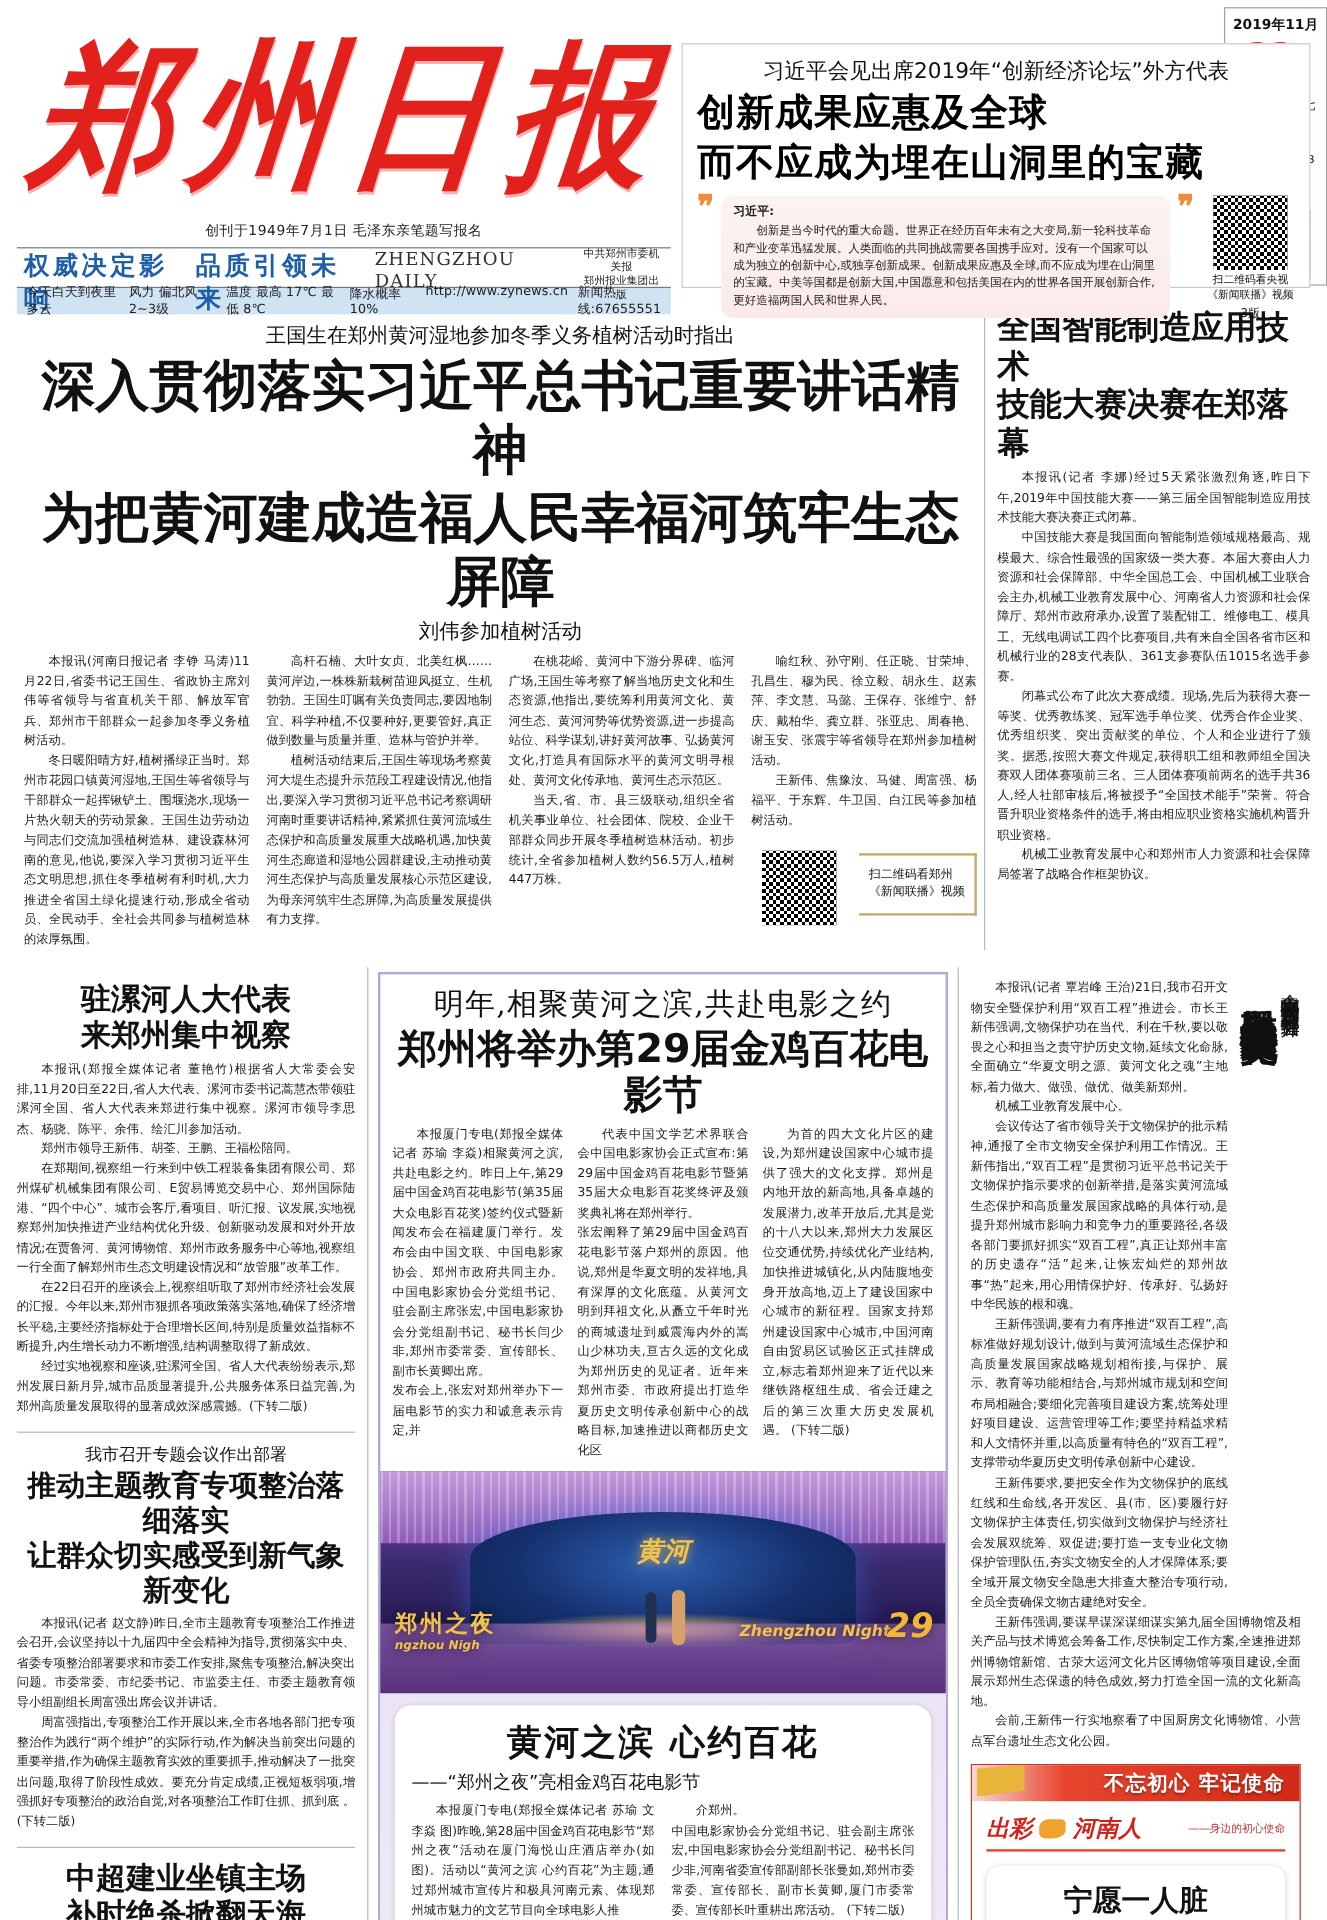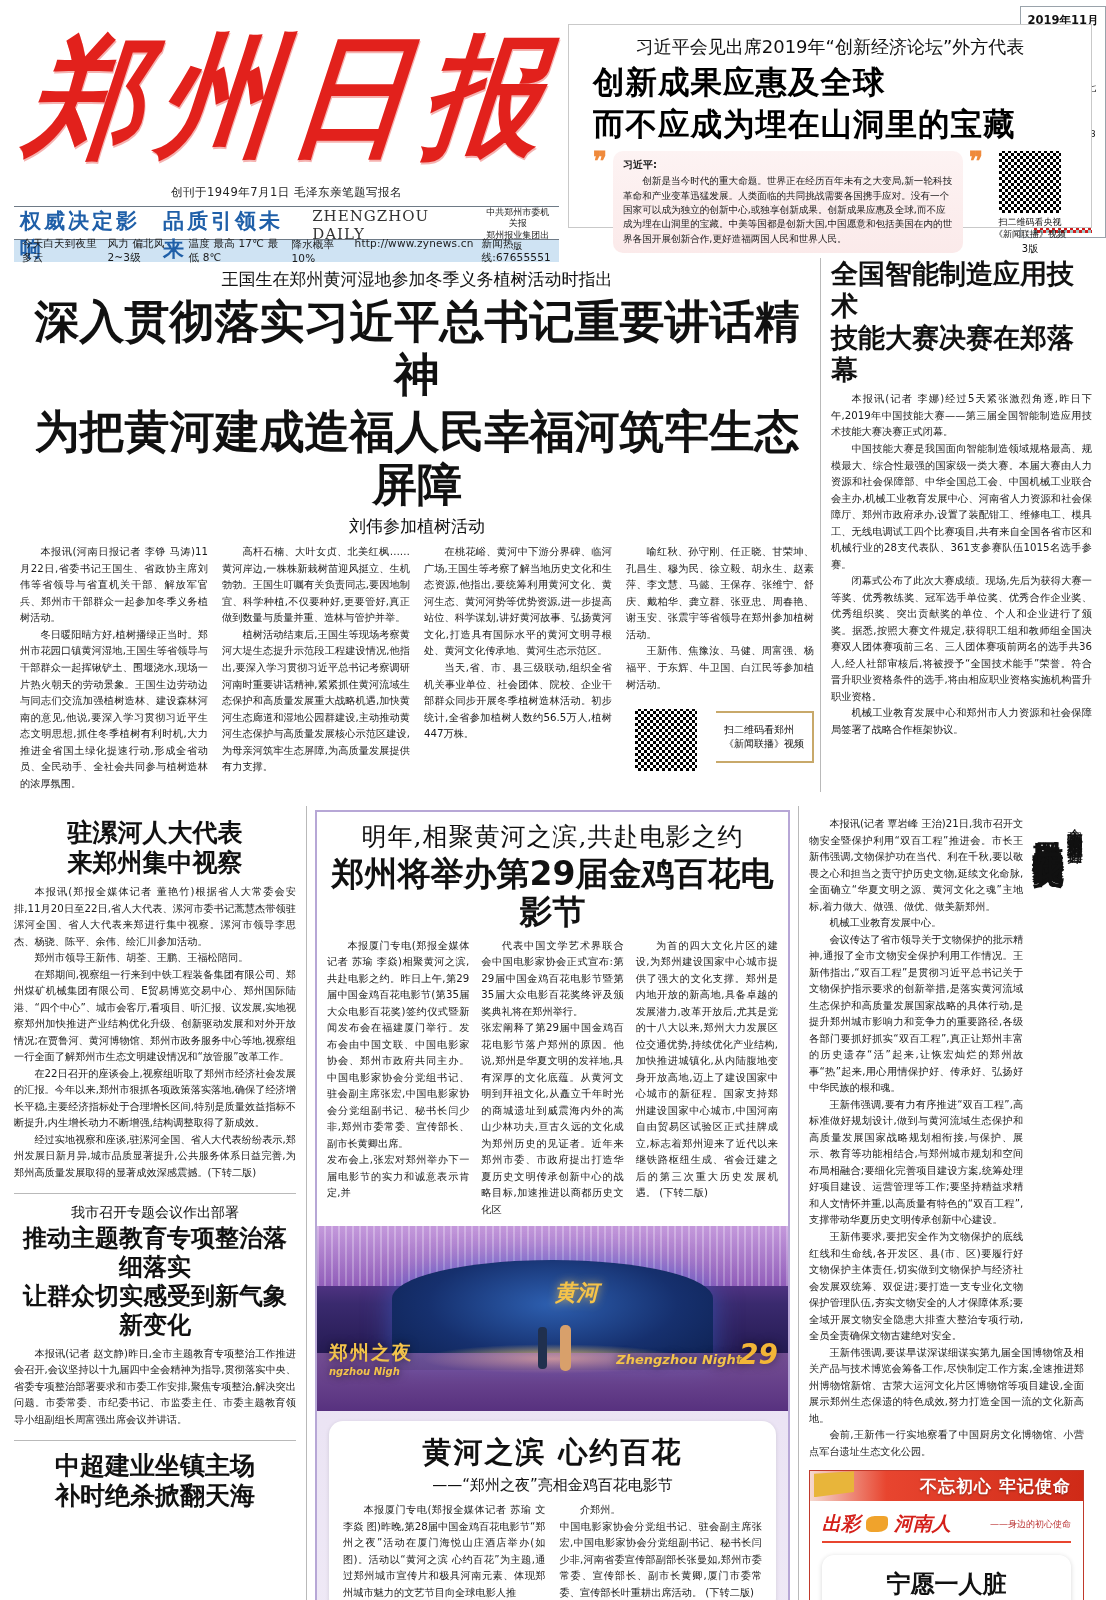--- a/index.html
+++ b/index.html
@@ -52,22 +52,22 @@
   .d-day-row { margin-top: 3px; }
   .d-day { font-size: 27px; font-weight:700; color:#e2211c; font-family:"DejaVu Serif","Liberation Serif",serif; font-style:italic;}
   .d-day-unit { font-size: 12px; }
   .d-week { font-size: 12px; font-weight:700; margin-top:1px;}
   .d-lunar { font-size: 9.5px; margin-top:2px;}
   .d-meta { font-size: 9px; line-height:1.5; margin-top:6px;}
   .qr { width:58px; height:58px; margin: 6px auto 0; }
 
   
   .toplead {
-    position:absolute; left: 568px; top: 24px; width: 524px; height: 204px;
-    border: 1px solid #c9c9c9; background:#fff; padding: 10px 24px 8px;
+    position:absolute; left: 568px; top: 36px; width: 524px; height: 204px;
+    border: 1px solid #c9c9c9; background:#fff; padding: 10px 12px 8px;
   }
   .tl-kicker { font-size: 18px; text-align:center; letter-spacing:0px; color:#111; font-weight:400;}
   .tl-h1 { font-size: 31.5px; font-weight: 800; letter-spacing:1px; margin-top:5px; line-height:1.18; color:#000;}
   .tl-quotebox {
     margin-top: 8px; display:flex; gap:6px; align-items:flex-start;
   }
   .qmark { color:#ef8a3c; font-size: 26px; line-height:.8; font-family:"DejaVu Serif",serif; font-weight:900;}
   .qbody {
     flex:1; background: linear-gradient(180deg,#fdf3f3,#fbeaea); border-radius: 10px;
     padding: 6px 10px 7px; font-size: 9.6px; line-height: 1.5; color:#1a1a1a;
@@ -150,21 +150,21 @@
     background: radial-gradient(ellipse at 50% 40%, #2d5fb0 0%, #16306e 55%, #0d1f4d 100%);
     box-shadow: 0 0 28px rgba(60,110,220,.55);
   }
   .stage .glow {
     position:absolute; left:22%; right:22%; top:118px; height:30px; border-radius:50%;
     background: radial-gradient(ellipse at 50% 50%, rgba(255,205,110,.95), rgba(255,160,60,0) 70%);
   }
   .stage .logo-y {
     position:absolute; left:50%; top:52px; transform:translateX(-50%);
     color:#f5c34a; font-size:22px; font-weight:800; font-family:"DejaVu Serif",serif;
-    text-shadow: 0 0 10px rgba(245,195,74,.8); font-style:italic;margin-left:24px;
+    text-shadow: 0 0 10px rgba(245,195,74,.8); font-style:italic;
   }
   .stage .floor {
     position:absolute; left:0; right:0; bottom:0; height:58px;
     background: linear-gradient(180deg, rgba(180,120,200,.55), rgba(90,50,130,.9));
   }
   .stage .host { position:absolute; bottom:42px; left:47%; width:9px; height:42px; background:#20304e; border-radius:4px;}
   .stage .hostess { position:absolute; bottom:40px; left:51.5%; width:11px; height:46px; background:#d8a06b; border-radius:5px;}
   .stage .zy {
     position:absolute; left:12px; bottom:34px; color:#f3c34b; font-size:19px; font-weight:800;
     text-shadow:0 0 8px rgba(0,0,0,.6); letter-spacing:2px;
@@ -176,21 +176,21 @@
   }
   .stage .n29 {
     position:absolute; right:10px; bottom:40px; color:#f3b537; font-size:28px; font-weight:900; font-style:italic;
     text-shadow:0 0 10px rgba(0,0,0,.5);
   }
   .inner-card {
     background:#fff; border-radius: 14px; margin: 10px 12px 0; padding: 12px 14px 10px;
     box-shadow: 0 1px 4px rgba(0,0,0,.12);
   }
   .ic-title { text-align:center; font-size: 29px; font-weight:800; letter-spacing: 2px;}
-  .ic-sub { text-align:center; font-size: 15px; margin-top: 3px;}
+  .ic-sub { text-align:left; font-size: 15px; margin-top: 3px;}
   .ic-body { margin-top: 7px; }
 
   
   .rc-title { font-size: 27px; font-weight:800; line-height:1.18; letter-spacing:0px;}
   .vertical-block { display:flex; gap: 8px; margin-top: 10px; }
   .vtitle-wrap { display:flex; flex-direction: row-reverse; gap:2px; }
   .vtext {
     writing-mode: vertical-rl; text-orientation: upright;
     font-weight: 800; line-height: 1.08; letter-spacing: 1px;
   }
@@ -358,20 +358,21 @@
         <p class="body">经过实地视察和座谈,驻漯河全国、省人大代表纷纷表示,郑州发展日新月异,城市品质显著提升,公共服务体系日益完善,为郑州高质量发展取得的显著成效深感震撼。(下转二版)</p>
       </div>
 
       <div class="sec-hr"></div>
 
       <div class="sec" style="margin-top:0;">
         <div class="sec-kicker">我市召开专题会议作出部署</div>
         <div class="sec-title sm">推动主题教育专项整治落细落实</div>
         <div class="sec-title sm">让群众切实感受到新气象新变化</div>
         <p class="body" style="margin-top:6px;">本报讯(记者 赵文静)昨日,全市主题教育专项整治工作推进会召开,会议坚持以十九届四中全会精神为指导,贯彻落实中央、省委专项整治部署要求和市委工作安排,聚焦专项整治,解决突出问题。市委常委、市纪委书记、市监委主任、市委主题教育领导小组副组长周富强出席会议并讲话。</p>
+        <p class="body">周富强指出,专项整治工作开展以来,全市各地各部门把专项整治作为践行“两个维护”的实际行动,作为解决当前突出问题的重要举措,作为确保主题教育实效的重要抓手,推动解决了一批突出问题,取得了阶段性成效。要充分肯定成绩,正视短板弱项,增强抓好专项整治的政治自觉,对各项整治工作盯住抓、抓到底 。 (下转二版)</p>
       </div>
 
       <div class="sec-hr"></div>
 
       <div class="sec" style="margin-top:0;">
         <div class="sec-title">中超建业坐镇主场</div>
         <div class="sec-title">补时绝杀掀翻天海</div>
 
       </div>
     </div>

